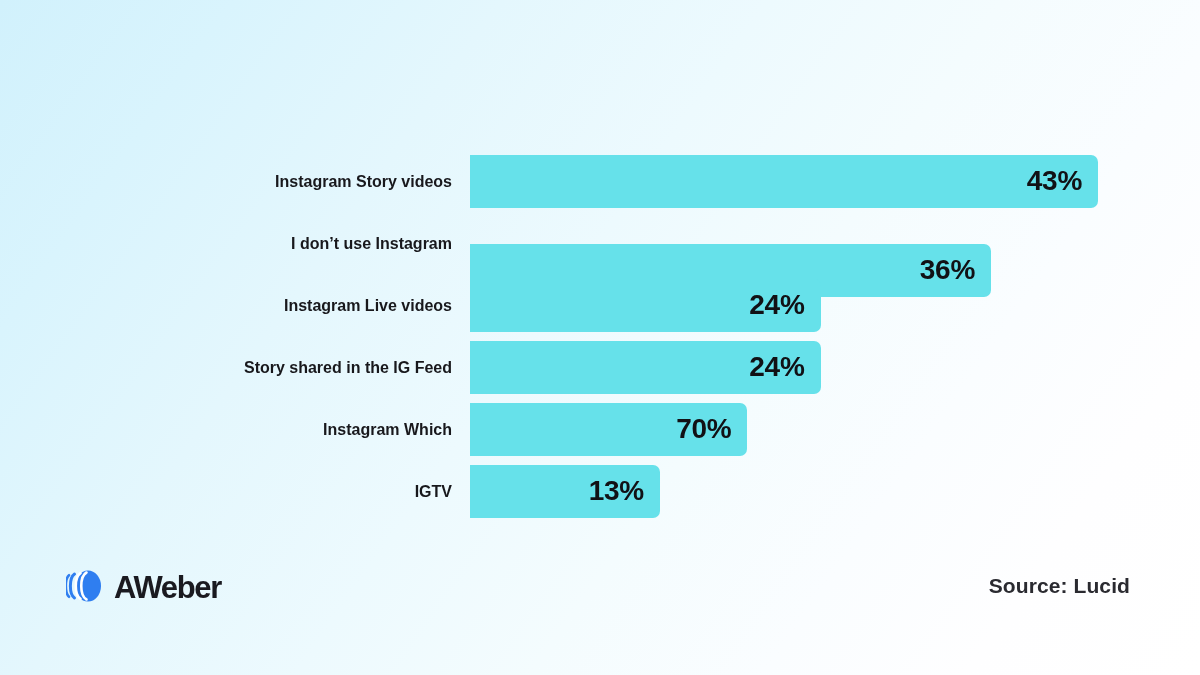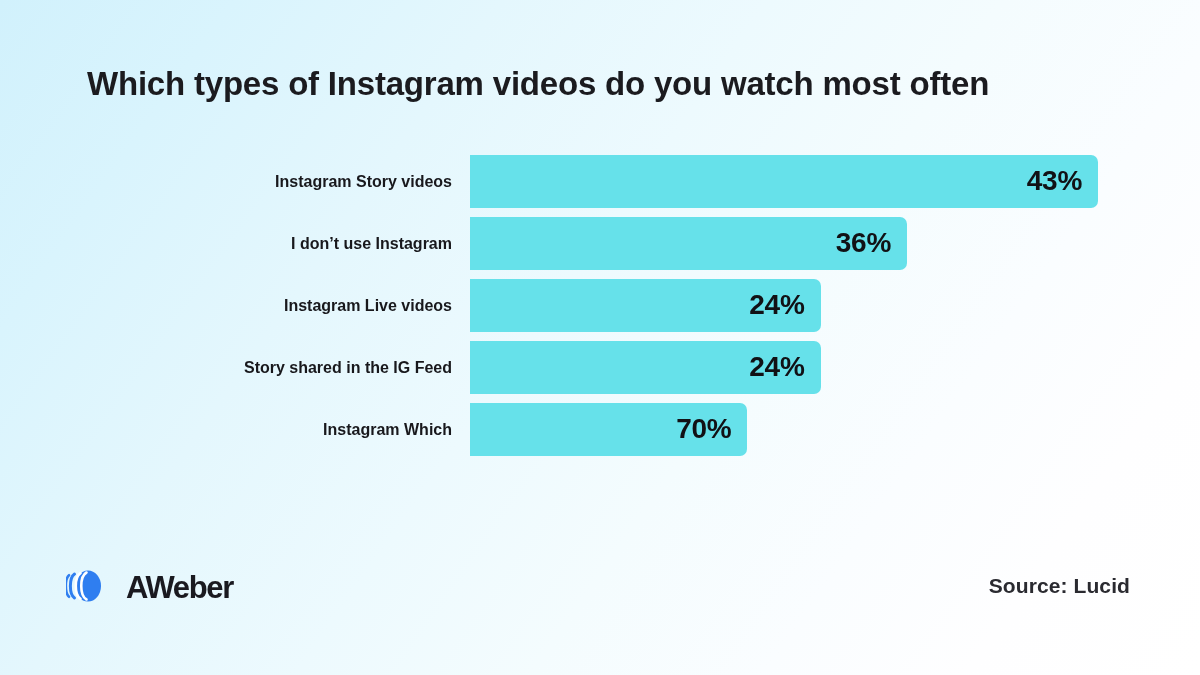--- a/index.html
+++ b/index.html
@@ -111,21 +111,21 @@
     width: 1200px;
     height: 60px;
   }
 
   #brand-logo {
     position: absolute;
     left: 66px;
     top: 8px;
     display: flex;
     align-items: center;
-    gap: 20px;
+    gap: 8px;
   }
 
   #brand-wordmark {
     font-size: 31px;
     font-weight: bold;
     letter-spacing: -1.3px;
     color: #1a1a20;
     line-height: 34px;
   }
 
@@ -137,37 +137,36 @@
     color: #2a2a30;
     letter-spacing: 0.1px;
     font-weight: bold;
   }
 </style>
 </head>
 <body>
 
 <div id="infographic">
 
-  <div id="chart-title">Which types of Instagram videos do you watch most often</div>
 
   <div id="chart-plot">
 
     <div class="bar-row">
       <div class="bar-label">Instagram Story videos</div>
       <div class="bar-track">
         <div class="bar-fill" style="width: 628px; background: rgb(102, 225, 234);">
           <span class="bar-value">43%</span>
         </div>
       </div>
     </div>
 
     <div class="bar-row">
       <div class="bar-label">I don’t use Instagram</div>
       <div class="bar-track">
-        <div class="bar-fill" style="width: 437px; background: rgb(102, 225, 234);">
+        <div class="bar-fill" style="width: 521px; background: rgb(102, 225, 234); margin-top: 27px;">
           <span class="bar-value">36%</span>
         </div>
       </div>
     </div>
 
     <div class="bar-row">
       <div class="bar-label">Instagram Live videos</div>
       <div class="bar-track">
         <div class="bar-fill" style="width: 350.512px; background: rgb(102, 225, 234);">
           <span class="bar-value">24%</span>
@@ -186,20 +185,28 @@
 
     <div class="bar-row">
       <div class="bar-label">Instagram Which</div>
       <div class="bar-track">
         <div class="bar-fill" style="width: 277.488px; background: rgb(102, 225, 234);">
           <span class="bar-value">70%</span>
         </div>
       </div>
     </div>
 
+    <div class="bar-row">
+      <div class="bar-label">IGTV</div>
+      <div class="bar-track">
+        <div class="bar-fill" style="width: 189.86px; background: rgb(102, 225, 234);">
+          <span class="bar-value">13%</span>
+        </div>
+      </div>
+    </div>
 
   </div>
 
   <div id="footer">
 
     <div id="brand-logo">
       <span>
         <svg width="40" height="36" viewBox="0 0 40 36" aria-hidden="true">
           <ellipse cx="22" cy="18" rx="13" ry="15.5" fill="#2f7ef0"></ellipse>
           <path d="M20.5 4.5 C13.5 8.5, 13.5 27.5, 20.5 31.5" stroke="#ffffff" stroke-width="2.6" fill="none" stroke-linecap="round"></path>

